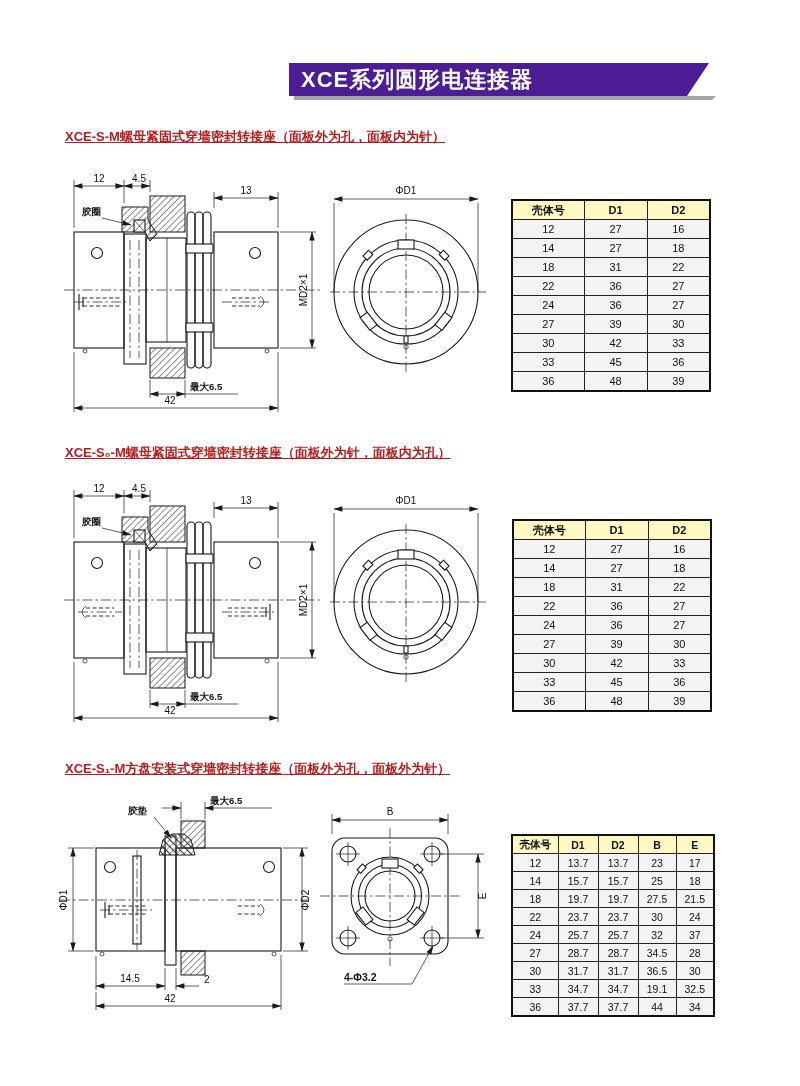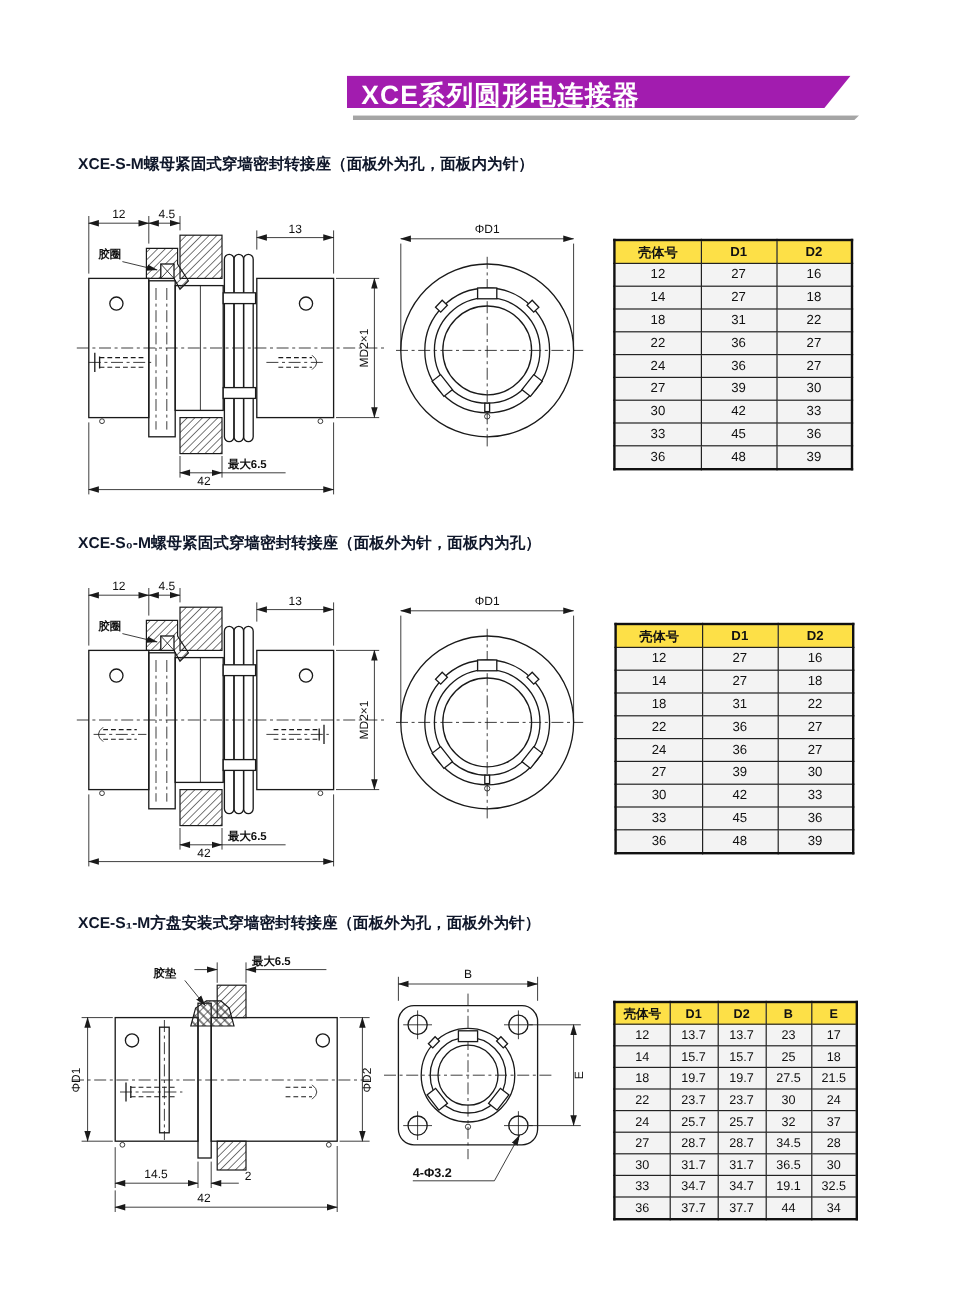--- a/index.html
+++ b/index.html
@@ -2,49 +2,49 @@
 <html><head>
 <meta charset="utf-8">
 <style>
   html,body { margin:0; padding:0; }
   body {
     width:800px; height:1086px; position:relative; background:#ffffff;
     font-family:"Liberation Sans","DejaVu Sans",sans-serif; color:#111;
     overflow:hidden;
   }
   .banner {
-    position:absolute; left:289px; top:63px; width:420px; height:27px;
-    background:#a21caf; color:#fff; font-size:22px; font-weight:bold;
+    position:absolute; left:289px; top:63px; width:420px; height:33px;
+    background:#4c1d95; color:#fff; font-size:22px; font-weight:bold;
     line-height:33px; padding-left:12px; letter-spacing:1px; box-sizing:border-box;
     clip-path:polygon(0 0,100% 0,calc(100% - 22px) 100%,0 100%);
     white-space:nowrap;
   }
   .banner-shadow {
     position:absolute; left:294px; top:96px; width:422px; height:4px;
     background:#a5a5a5;
     clip-path:polygon(0 0,100% 0,calc(100% - 4px) 100%,0 100%);
   }
-  .sec-title { position:absolute; left:65px; font-size:13px; font-weight:bold; white-space:nowrap; color:#0f172a; }
+  .sec-title { position:absolute; left:65px; font-size:13px; font-weight:bold; white-space:nowrap; color:#b91c1c;text-decoration:underline; }
   .dwg { position:absolute; }
   
   .oln  { fill:none; stroke:#1a1a1a; stroke-width:1.1; }
   .thin { fill:none; stroke:#1a1a1a; stroke-width:0.7; }
   .cl   { fill:none; stroke:#1a1a1a; stroke-width:0.7; stroke-dasharray:10 3 2.5 3; }
   .dsh  { fill:none; stroke:#1a1a1a; stroke-width:0.9; stroke-dasharray:4 2.5; }
   .htch { fill:url(#hatchP); stroke:#1a1a1a; stroke-width:1; }
   .xhtch{ fill:url(#crossP); stroke:#1a1a1a; stroke-width:1; }
   .wfill{ fill:#ffffff; stroke:#1a1a1a; stroke-width:1.1; }
   .dwg text { font-family:"Liberation Sans","DejaVu Sans",sans-serif; fill:#111; }
   .dtxt { font-size:10px; text-anchor:middle; }
   .dtxtL{ font-size:10px; text-anchor:start; }
   .ctxt { font-size:9.5px; font-weight:600; text-anchor:start; }
   
   table.spec { position:absolute; border-collapse:collapse; table-layout:fixed; border:2px solid #111; }
   table.spec th, table.spec td { border:1px solid #222; text-align:center; vertical-align:middle; padding:0; }
-  table.spec th { background:#fde047; font-weight:bold; }
+  table.spec th { background:#fef9c3; font-weight:bold; }
   table.spec td { background:#f3f3f3; }
   .t1 th,.t1 td { font-size:11px; height:18px; }
   .t3 th,.t3 td { font-size:10.5px; height:17px; }
 </style>
 </head>
 <body>
 
 <svg width="0" height="0" style="position:absolute" aria-hidden="true">
   <defs>
     <marker id="arE" markerWidth="10" markerHeight="7" refX="8.6" refY="3" orient="auto" markerUnits="userSpaceOnUse">

